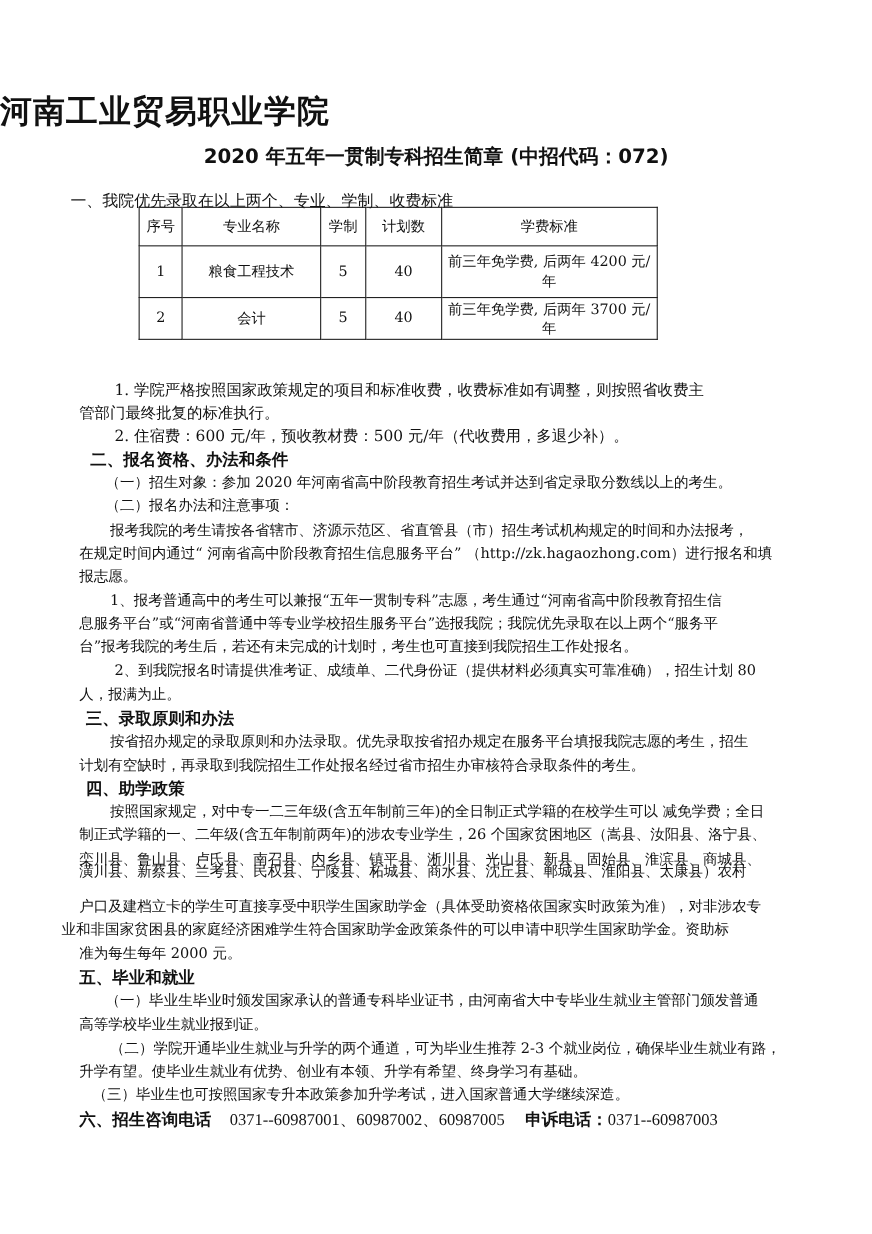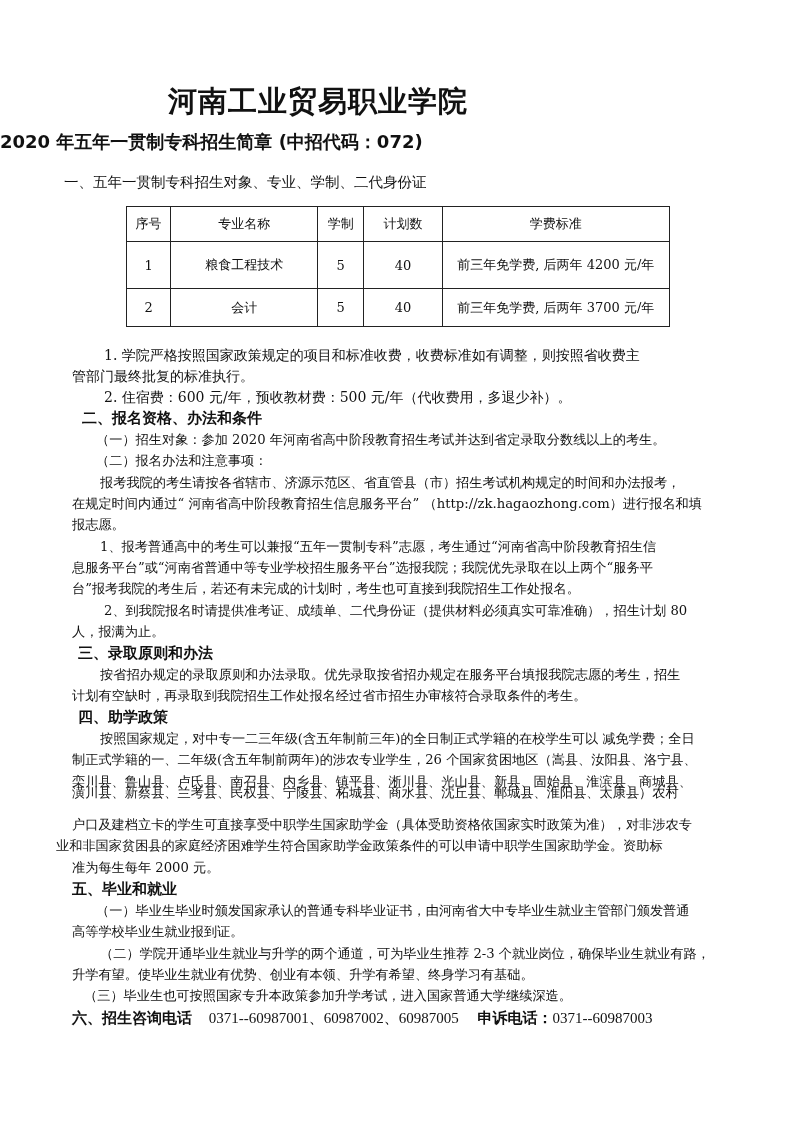--- a/index.html
+++ b/index.html
@@ -1,40 +1,40 @@
 <!DOCTYPE html>
 <html><head>
 <meta charset="utf-8">
 <style>
   html, body { margin:0; padding:0; background:#ffffff; }
   body { width:793px; height:1122px; position:relative; overflow:hidden;
          font-family:"DejaVu Serif","Liberation Serif",serif; color:#111; }
   .ln { position:absolute; white-space:nowrap; font-size:13.2px; line-height:16px; }
-  .title { position:absolute; left:0; width:636px; top:82px; text-align:center;
+  .title { position:absolute; left:0; width:636px; top:82px; text-align:left;
            font-family:"DejaVu Sans","Liberation Sans",sans-serif; font-weight:bold; font-size:29px; letter-spacing:1px; }
-  .subtitle { position:absolute; left:0; width:793px; top:130px; text-align:left;
+  .subtitle { position:absolute; left:0; width:793px; top:130px; text-align:center;
               font-family:"DejaVu Sans","Liberation Sans",sans-serif; font-weight:bold; font-size:18px; }
   .h1sec { position:absolute; left:64px; top:173px; font-size:14.5px; font-family:"DejaVu Sans","Liberation Sans",sans-serif; white-space:nowrap; }
   .hsec { position:absolute; font-family:"DejaVu Sans","Liberation Sans",sans-serif; font-weight:bold; font-size:15px; white-space:nowrap; }
-  table.fees { position:absolute; left:126px; top:206px; width:544px; border-collapse:collapse;
+  table.fees { position:absolute; left:126px; top:188px; width:472px; border-collapse:collapse;
                font-size:13px; }
   table.fees td, table.fees th { border:1.4px solid #222; text-align:center; font-weight:normal; padding:0; }
   table.fees tr.hdr { height:35px; }
   table.fees tr.r1 { height:47px; }
   table.fees tr.r2 { height:38px; }
 </style>
 </head>
 <body>
 
 <div>
 
   <div class="title">河南工业贸易职业学院</div>
   <div class="subtitle">2020 年五年一贯制专科招生简章 (中招代码：072)</div>
 
-  <div class="h1sec">一、五年一贯制专科招生对象、专业、学制、二代身份证</div>
+  <div class="h1sec">一、我院优先录取在以上两个、专业、学制、收费标准</div>
 
   <table class="fees">
     <colgroup>
       <col style="width:44px">
         <col style="width:146px">
         <col style="width:46px">
         <col style="width:78px">
         <col style="width:226px">
     </colgroup>
     <tbody>

